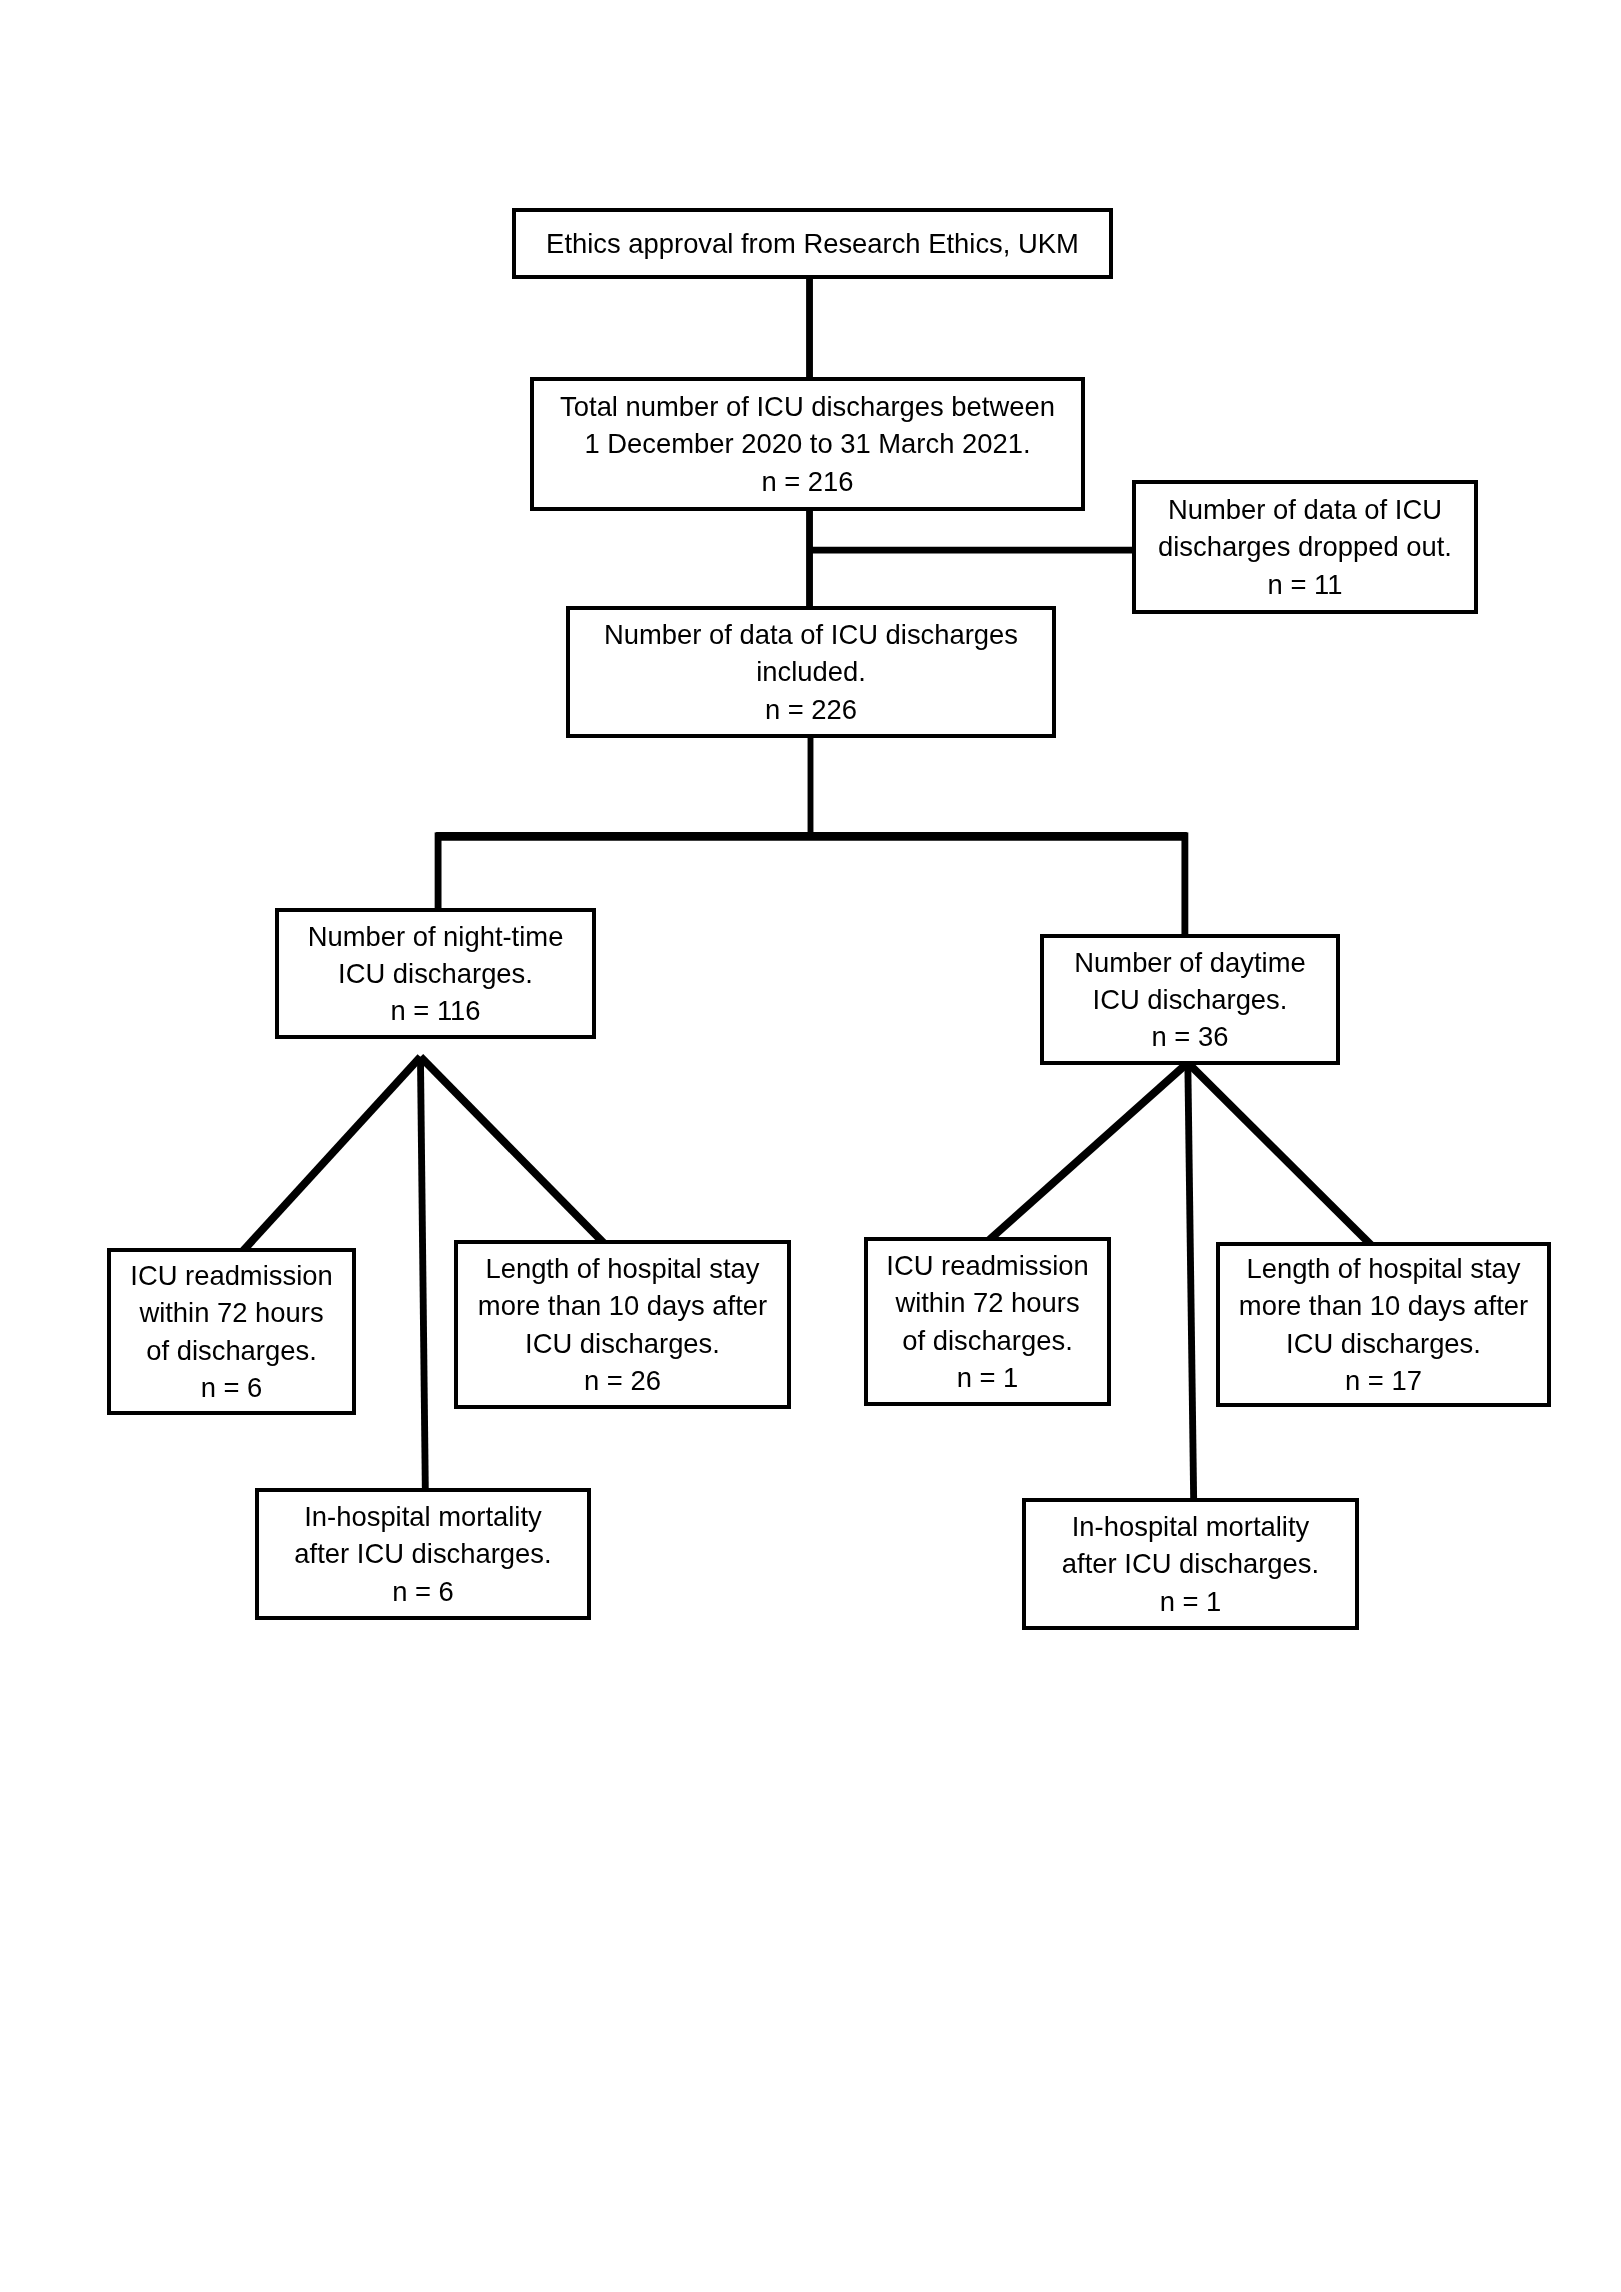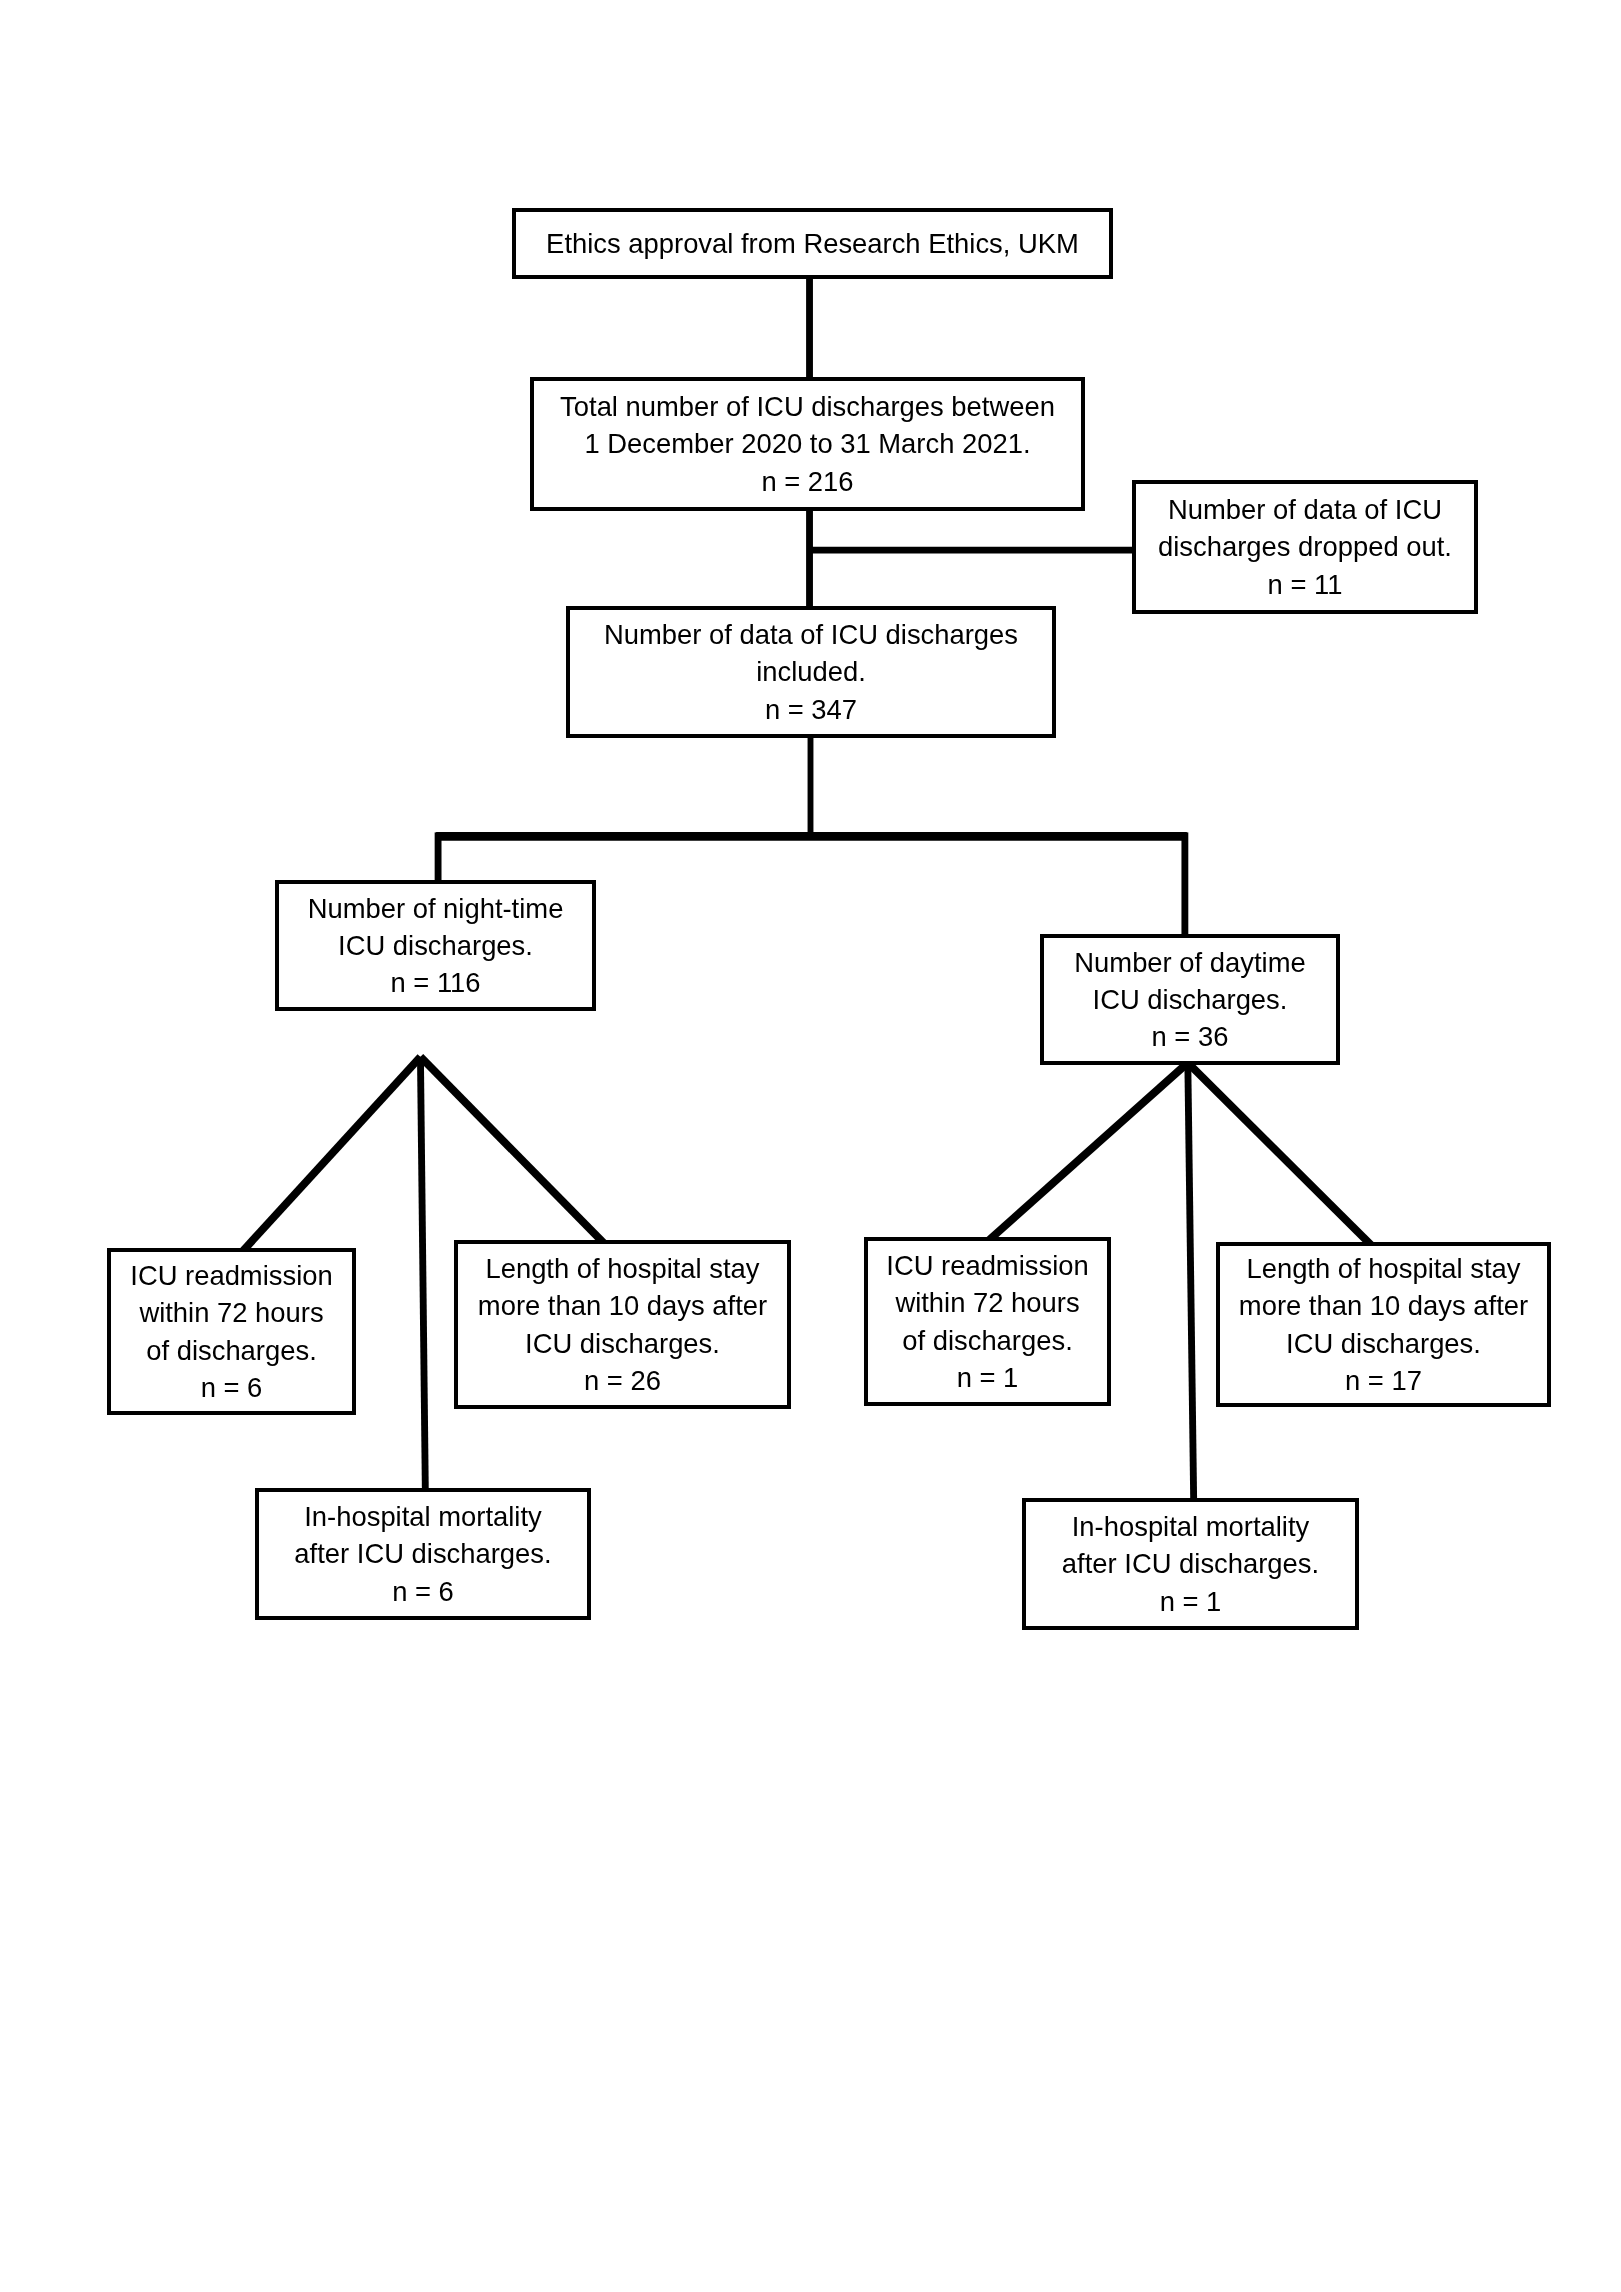--- a/index.html
+++ b/index.html
@@ -35,21 +35,21 @@
     font-size: 27.4px;
     line-height: 1.36;
     color: #000000;
     padding: 5.9px 9.8px;
   }
   
   .n-ethics     { left: 512px;  top: 208px;  width: 601px; height: 71px;  }
   .n-total      { left: 530px;  top: 377px;  width: 555px; height: 134px; }
   .n-dropped    { left: 1132px; top: 480px;  width: 346px; height: 134px; text-align: center; }
   .n-included   { left: 566px;  top: 606px;  width: 490px; height: 132px; }
-  .n-night      { left: 275px;  top: 880px;  width: 321px; height: 131px; }
+  .n-night      { left: 275px;  top: 908px;  width: 321px; height: 131px; }
   .n-day        { left: 1040px; top: 934px;  width: 300px; height: 131px; }
   .n-readm-night{ left: 107px;  top: 1248px; width: 249px; height: 167px; }
   .n-los-night  { left: 454px;  top: 1240px; width: 337px; height: 169px; }
   .n-mort-night { left: 255px;  top: 1488px; width: 336px; height: 132px; }
   .n-readm-day  { left: 864px;  top: 1237px; width: 247px; height: 169px; }
   .n-los-day    { left: 1216px; top: 1242px; width: 335px; height: 165px; }
   .n-mort-day   { left: 1022px; top: 1498px; width: 337px; height: 132px; }
 </style>
 </head>
 <body>
@@ -86,21 +86,21 @@
   <div class="node n-total">Total number of ICU discharges between
 1 December 2020 to 31 March 2021.
 n = 216</div>
 
   <div class="node n-dropped">Number of data of ICU
 discharges dropped out.
 n = 11</div>
 
   <div class="node n-included">Number of data of ICU discharges
 included.
-n = 347</div>
+n = 226</div>
 
   <div class="node n-night">Number of night-time
 ICU discharges.
 n = 116</div>
 
   <div class="node n-day">Number of daytime
 ICU discharges.
 n = 36</div>
 
   <div class="node n-readm-night">ICU readmission

